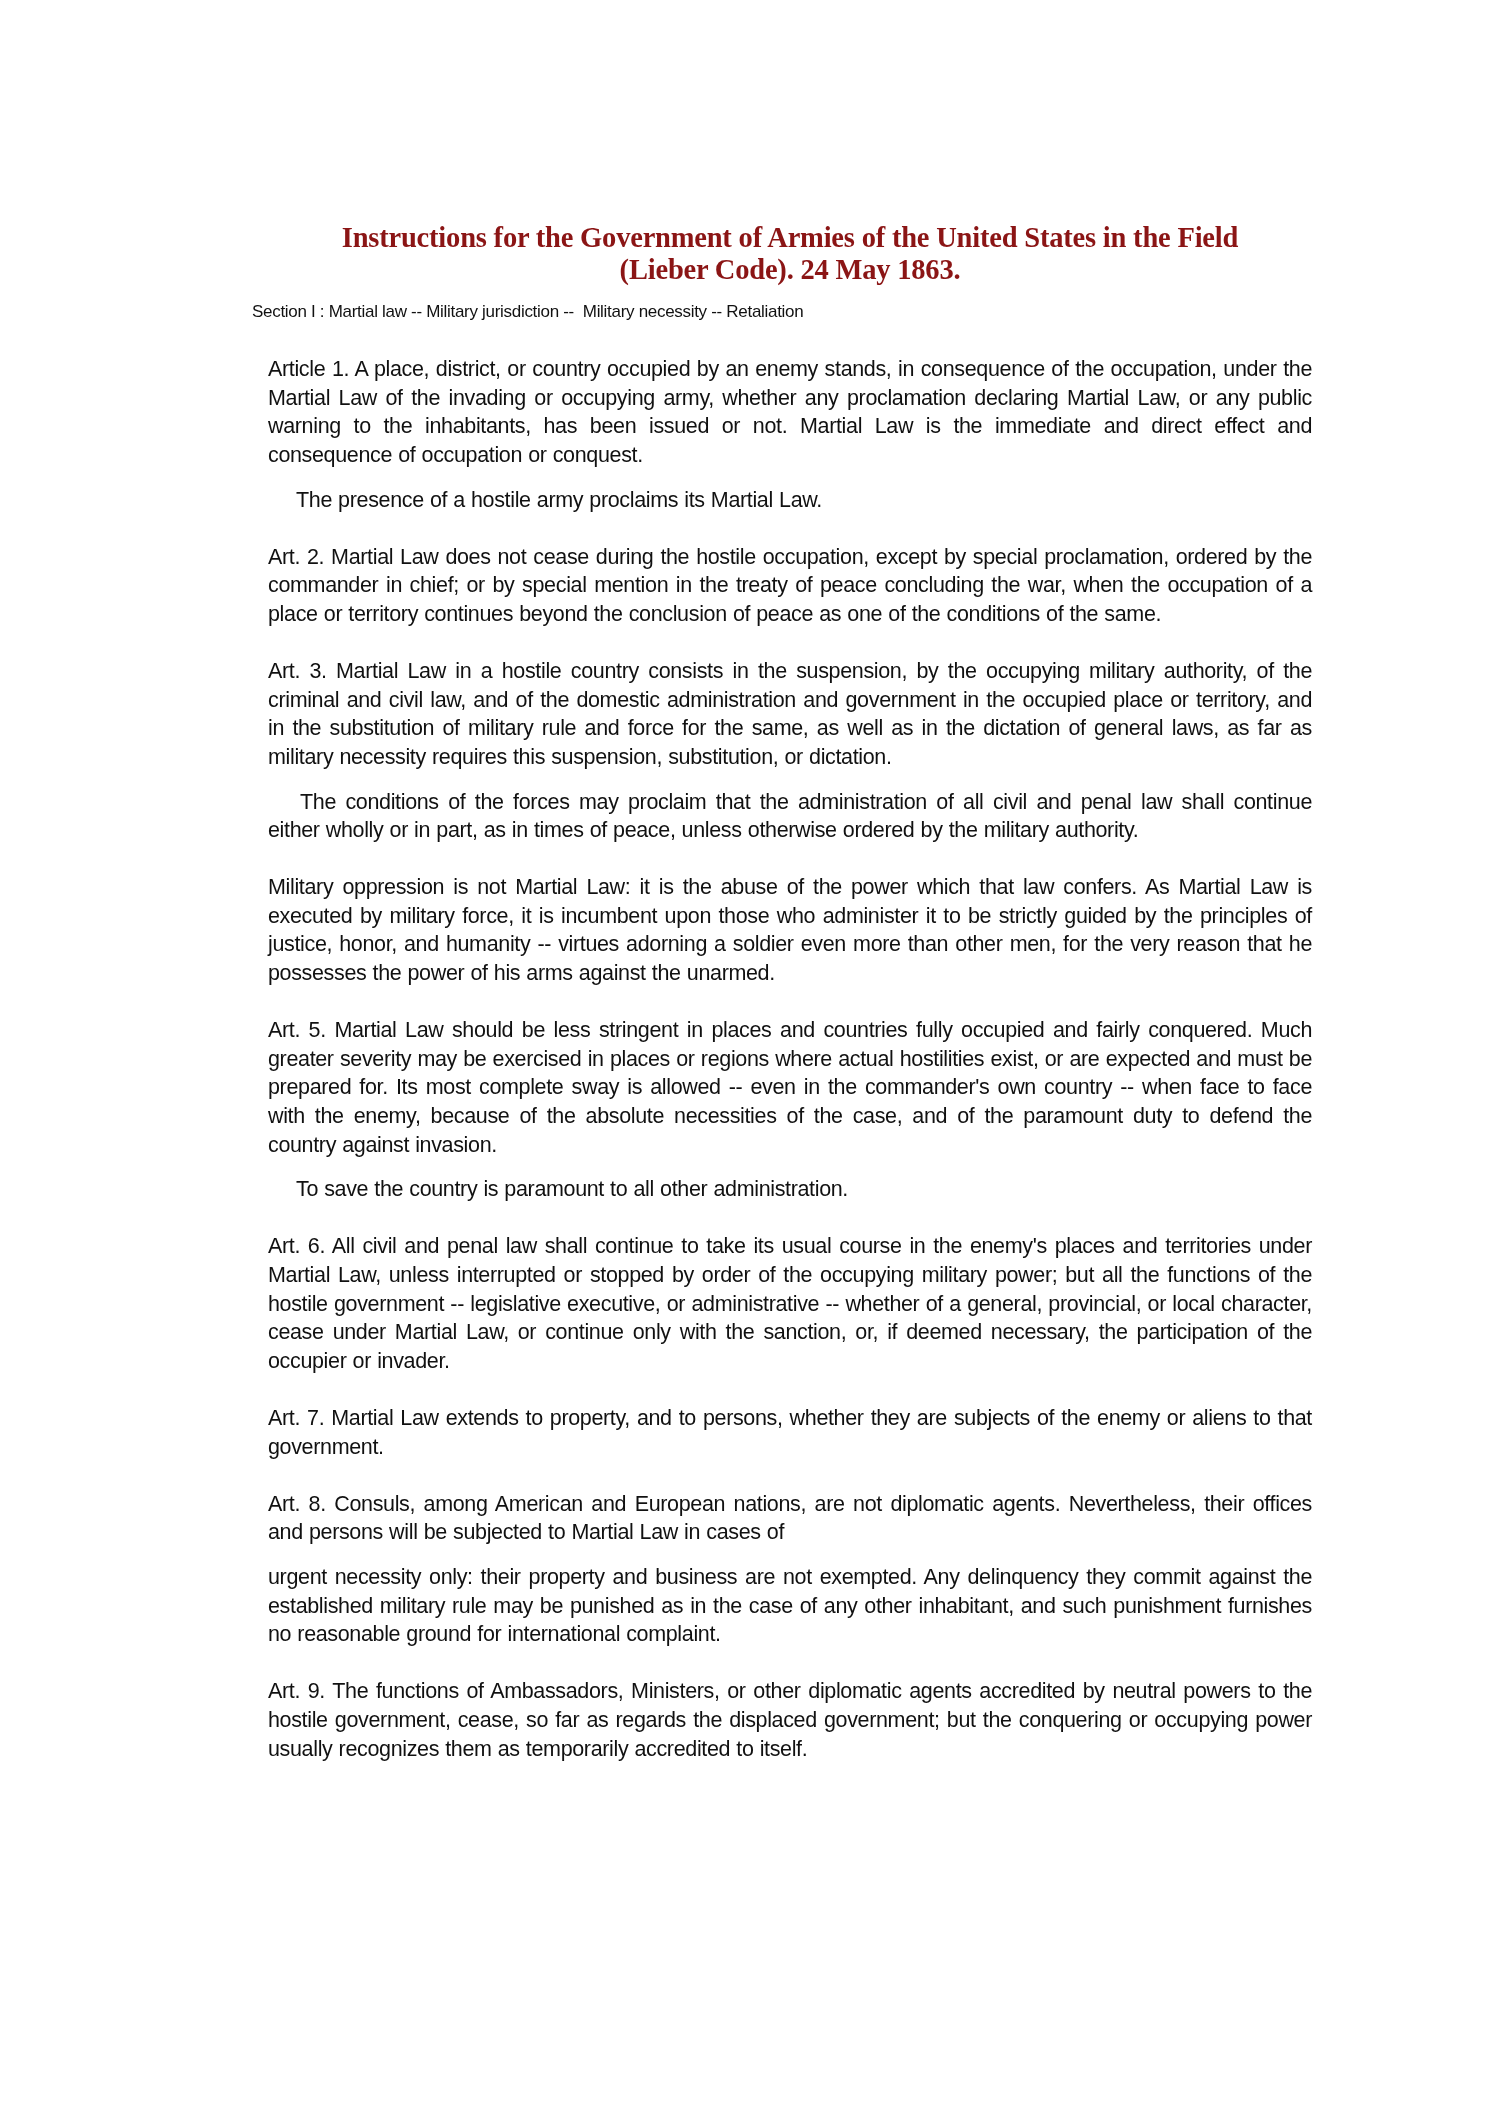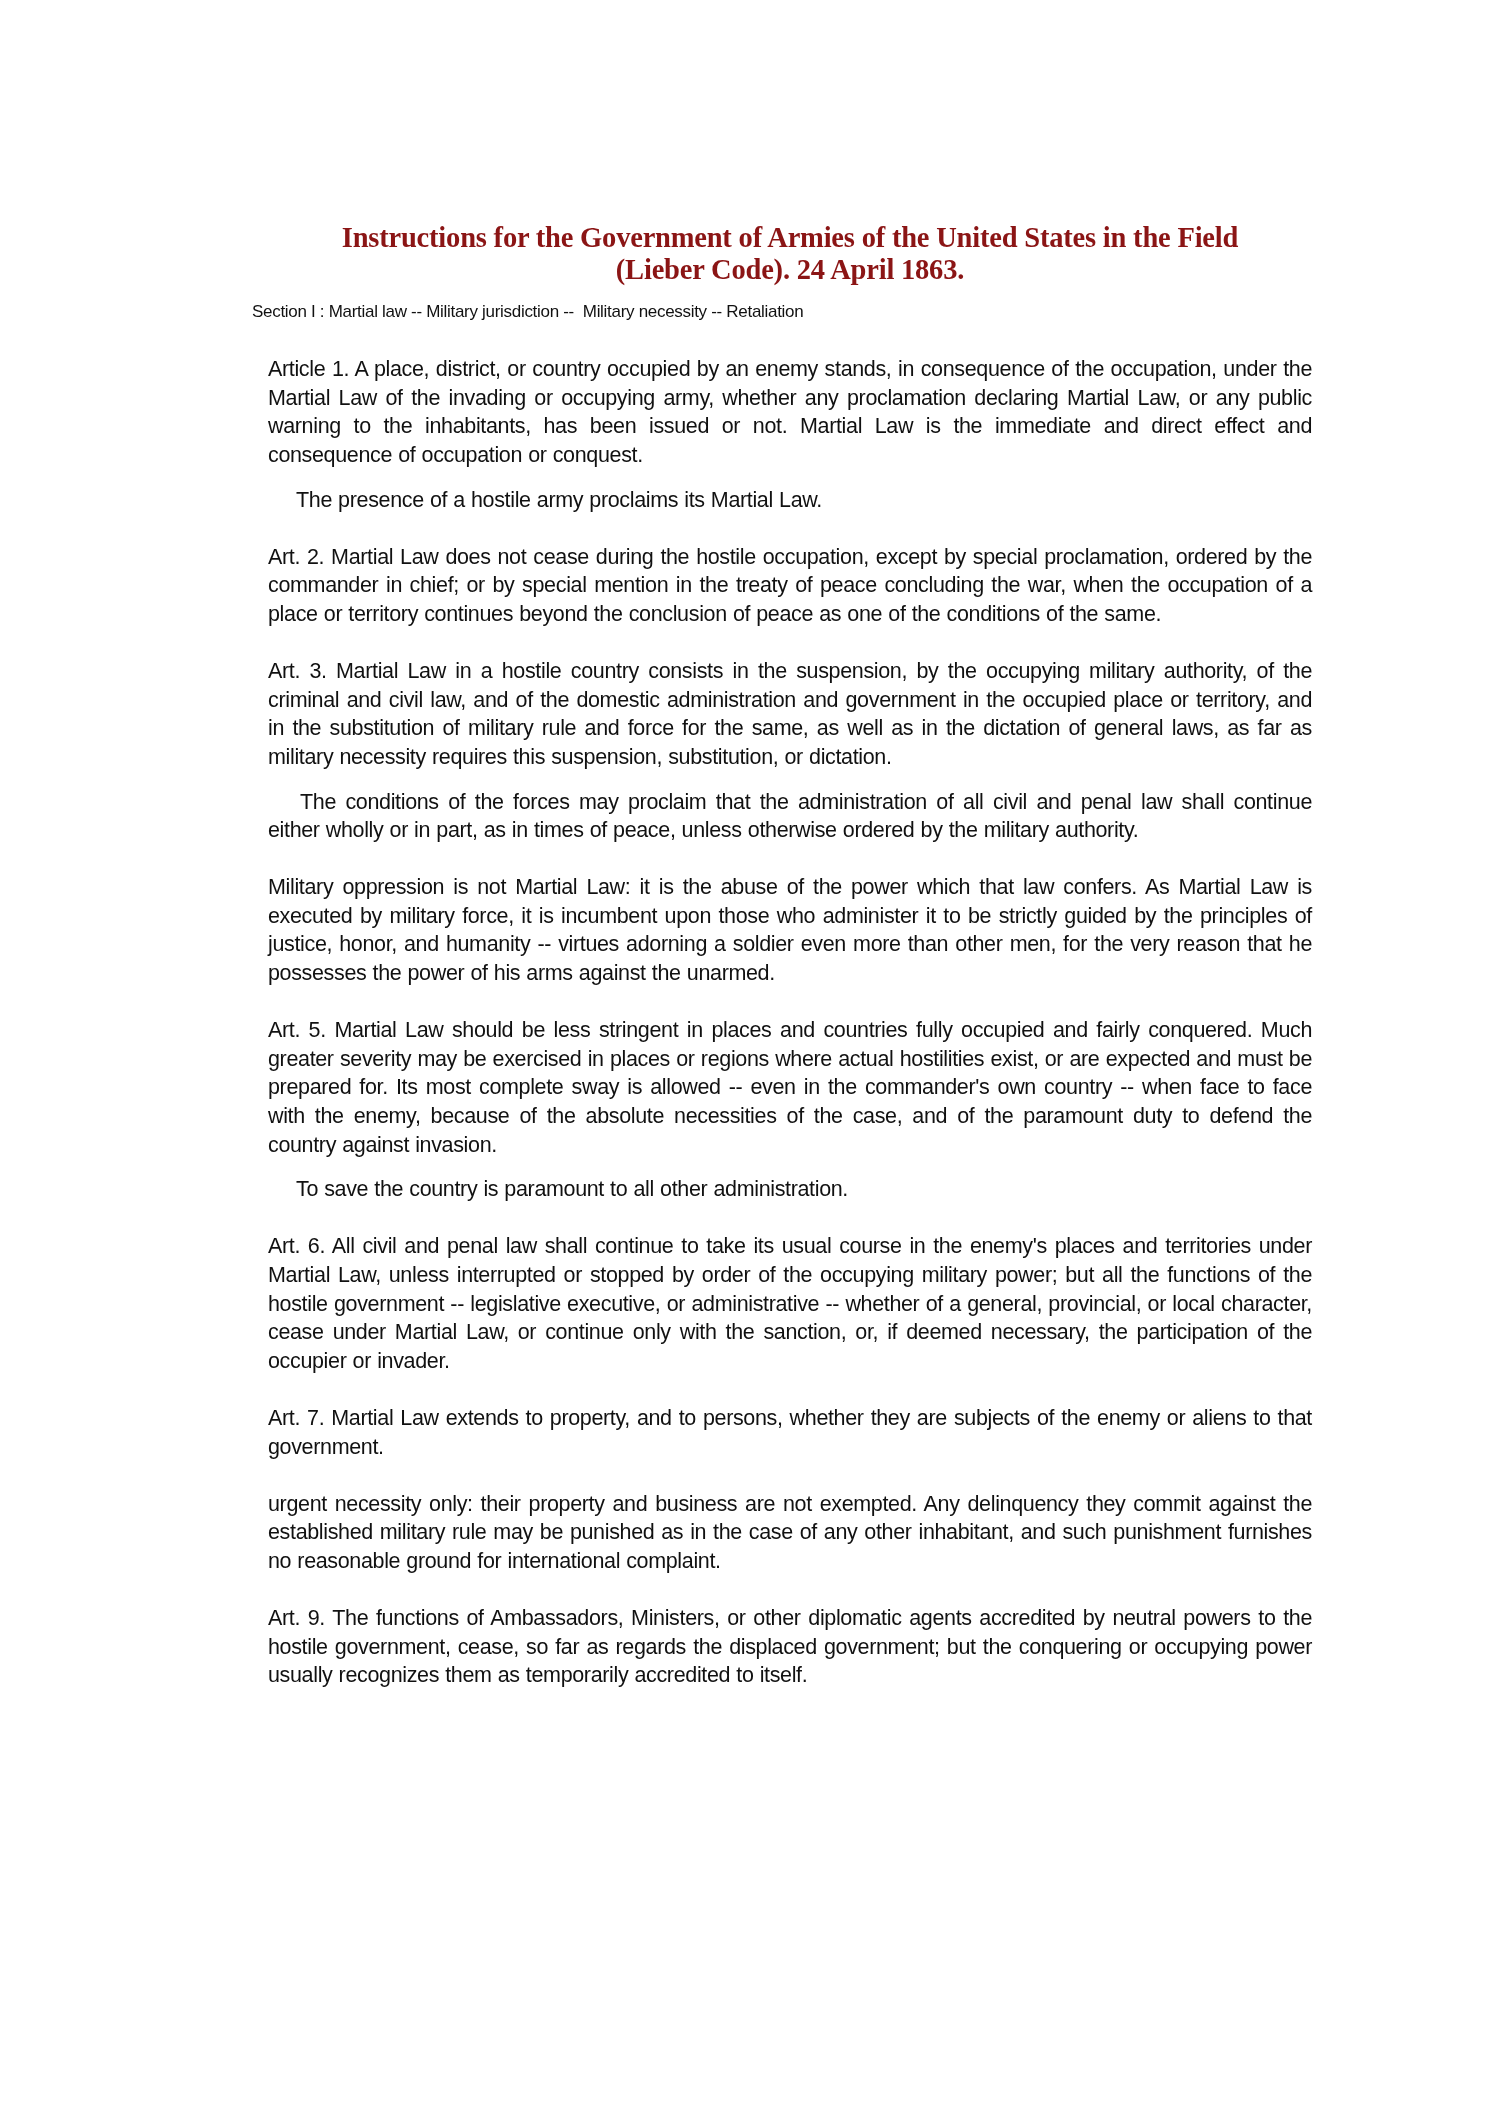--- a/index.html
+++ b/index.html
@@ -63,21 +63,21 @@
     .article p.nojust {
       text-align: left;
     }
   </style>
 </head>
 <body>
 
 <div class="page" style="color: rgb(17, 17, 17);">
   <h1 class="title" style="color: rgb(139, 21, 21);">
     <span>Instructions for the Government of Armies of the United States in the Field</span>
-    <span>(Lieber Code). 24 April 1863.</span>
+    <span>(Lieber Code). 24 May 1863.</span>
   </h1>
   <div class="section">Section I : Martial law -- Military jurisdiction --  Military necessity -- Retaliation</div>
 
   <div class="article">
     <p class="flush">Article 1. A place, district, or country occupied by an enemy stands, in consequence of the occupation, under the Martial Law of the invading or occupying army, whether any proclamation declaring Martial Law, or any public warning to the inhabitants, has been issued or not. Martial Law is the immediate and direct effect and consequence of occupation or conquest.</p>
     <p class="indent nojust">The presence of a hostile army proclaims its Martial Law.</p>
   </div>
 
   <div class="article">
     <p class="flush">Art. 2. Martial Law does not cease during the hostile occupation, except by special proclamation, ordered by the commander in chief; or by special mention in the treaty of peace concluding the war, when the occupation of a place or territory continues beyond the conclusion of peace as one of the conditions of the same.</p>
@@ -99,19 +99,20 @@
 
   <div class="article">
     <p class="flush">Art. 6. All civil and penal law shall continue to take its usual course in the enemy's places and territories under Martial Law, unless interrupted or stopped by order of the occupying military power; but all the functions of the hostile government -- legislative executive, or administrative -- whether of a general, provincial, or local character, cease under Martial Law, or continue only with the sanction, or, if deemed necessary, the participation of the occupier or invader.</p>
   </div>
 
   <div class="article">
     <p class="flush">Art. 7. Martial Law extends to property, and to persons, whether they are subjects of the enemy or aliens to that government.</p>
   </div>
 
   <div class="article">
+    <p class="flush">Art. 8. Consuls, among American and European nations, are not diplomatic agents. Nevertheless, their offices and persons will be subjected to Martial Law in cases of</p>
     <p class="flush">urgent necessity only: their property and business are not exempted. Any delinquency they commit against the established military rule may be punished as in the case of any other inhabitant, and such punishment furnishes no reasonable ground for international complaint.</p>
   </div>
 
   <div class="article">
     <p class="flush">Art. 9. The functions of Ambassadors, Ministers, or other diplomatic agents accredited by neutral powers to the hostile government, cease, so far as regards the displaced government; but the conquering or occupying power usually recognizes them as temporarily accredited to itself.</p>
   </div>
 </div>
 
 </body></html>

